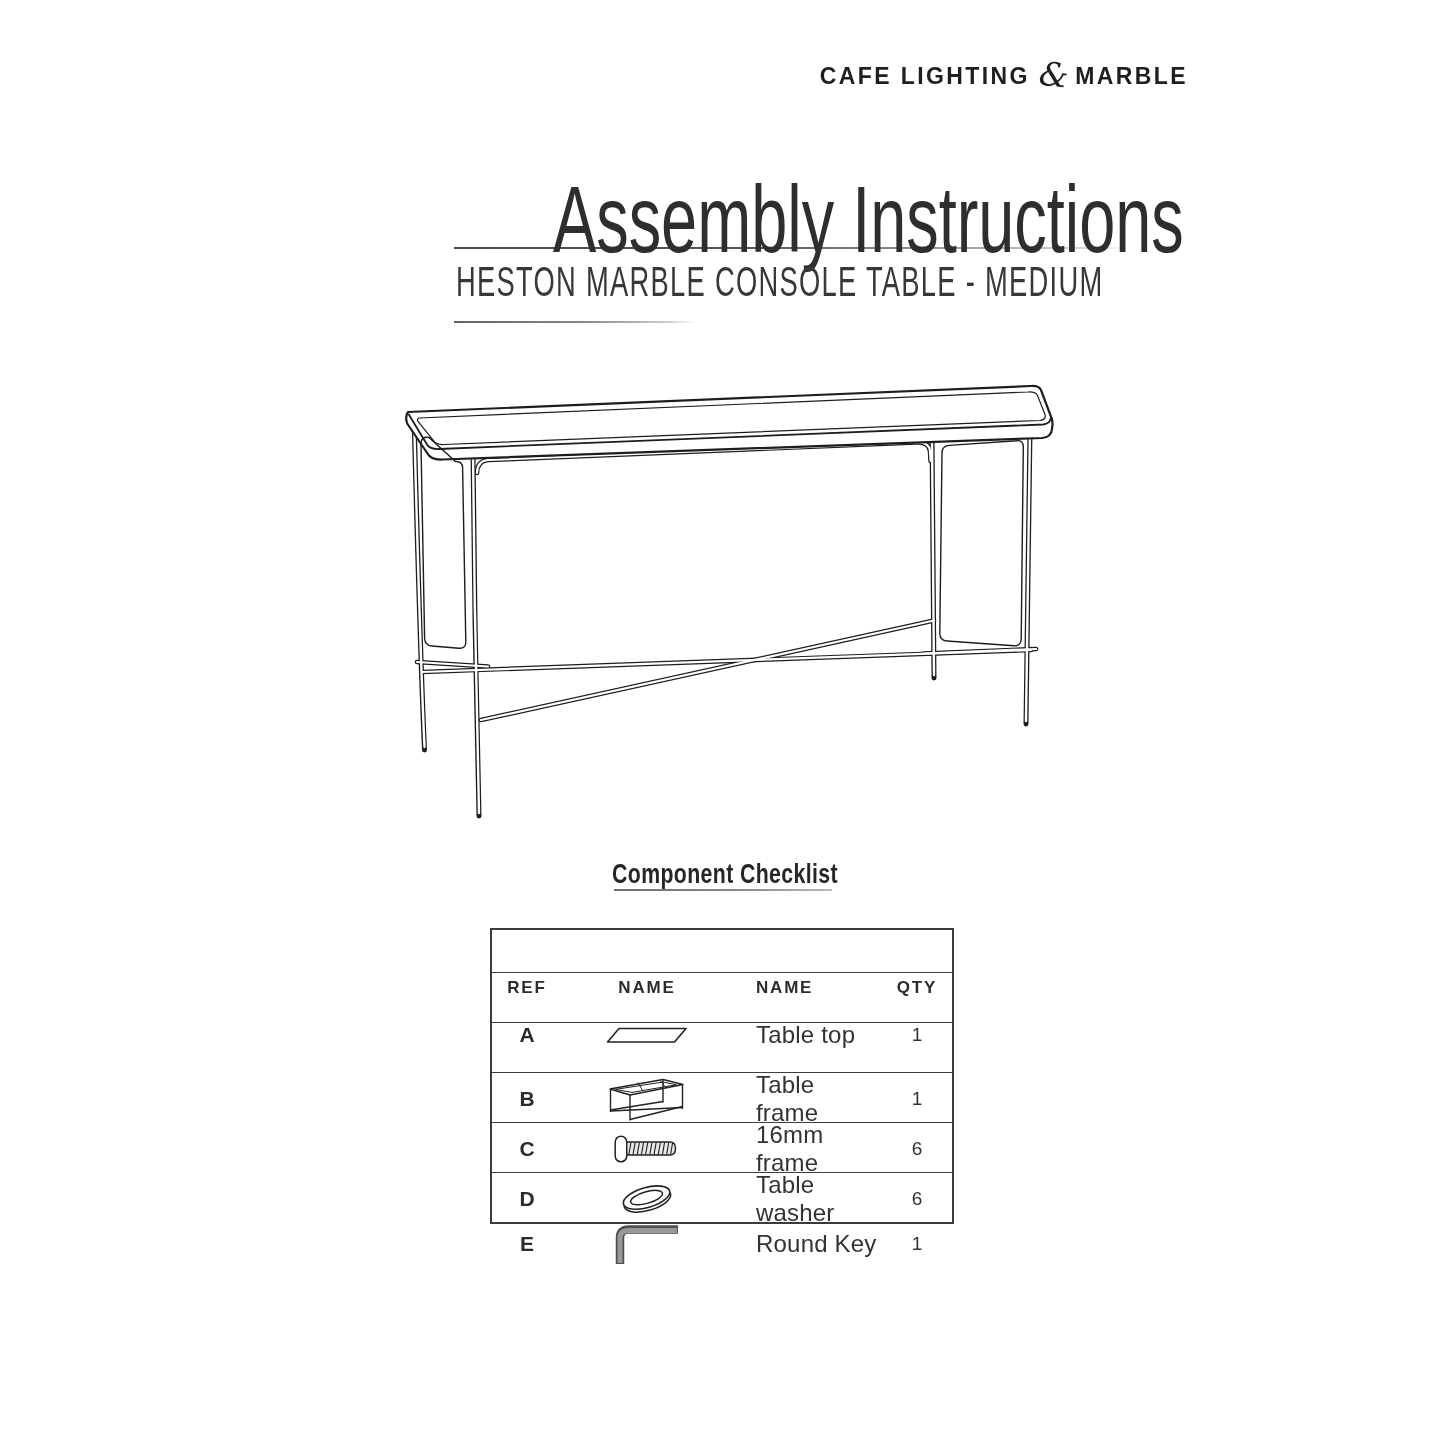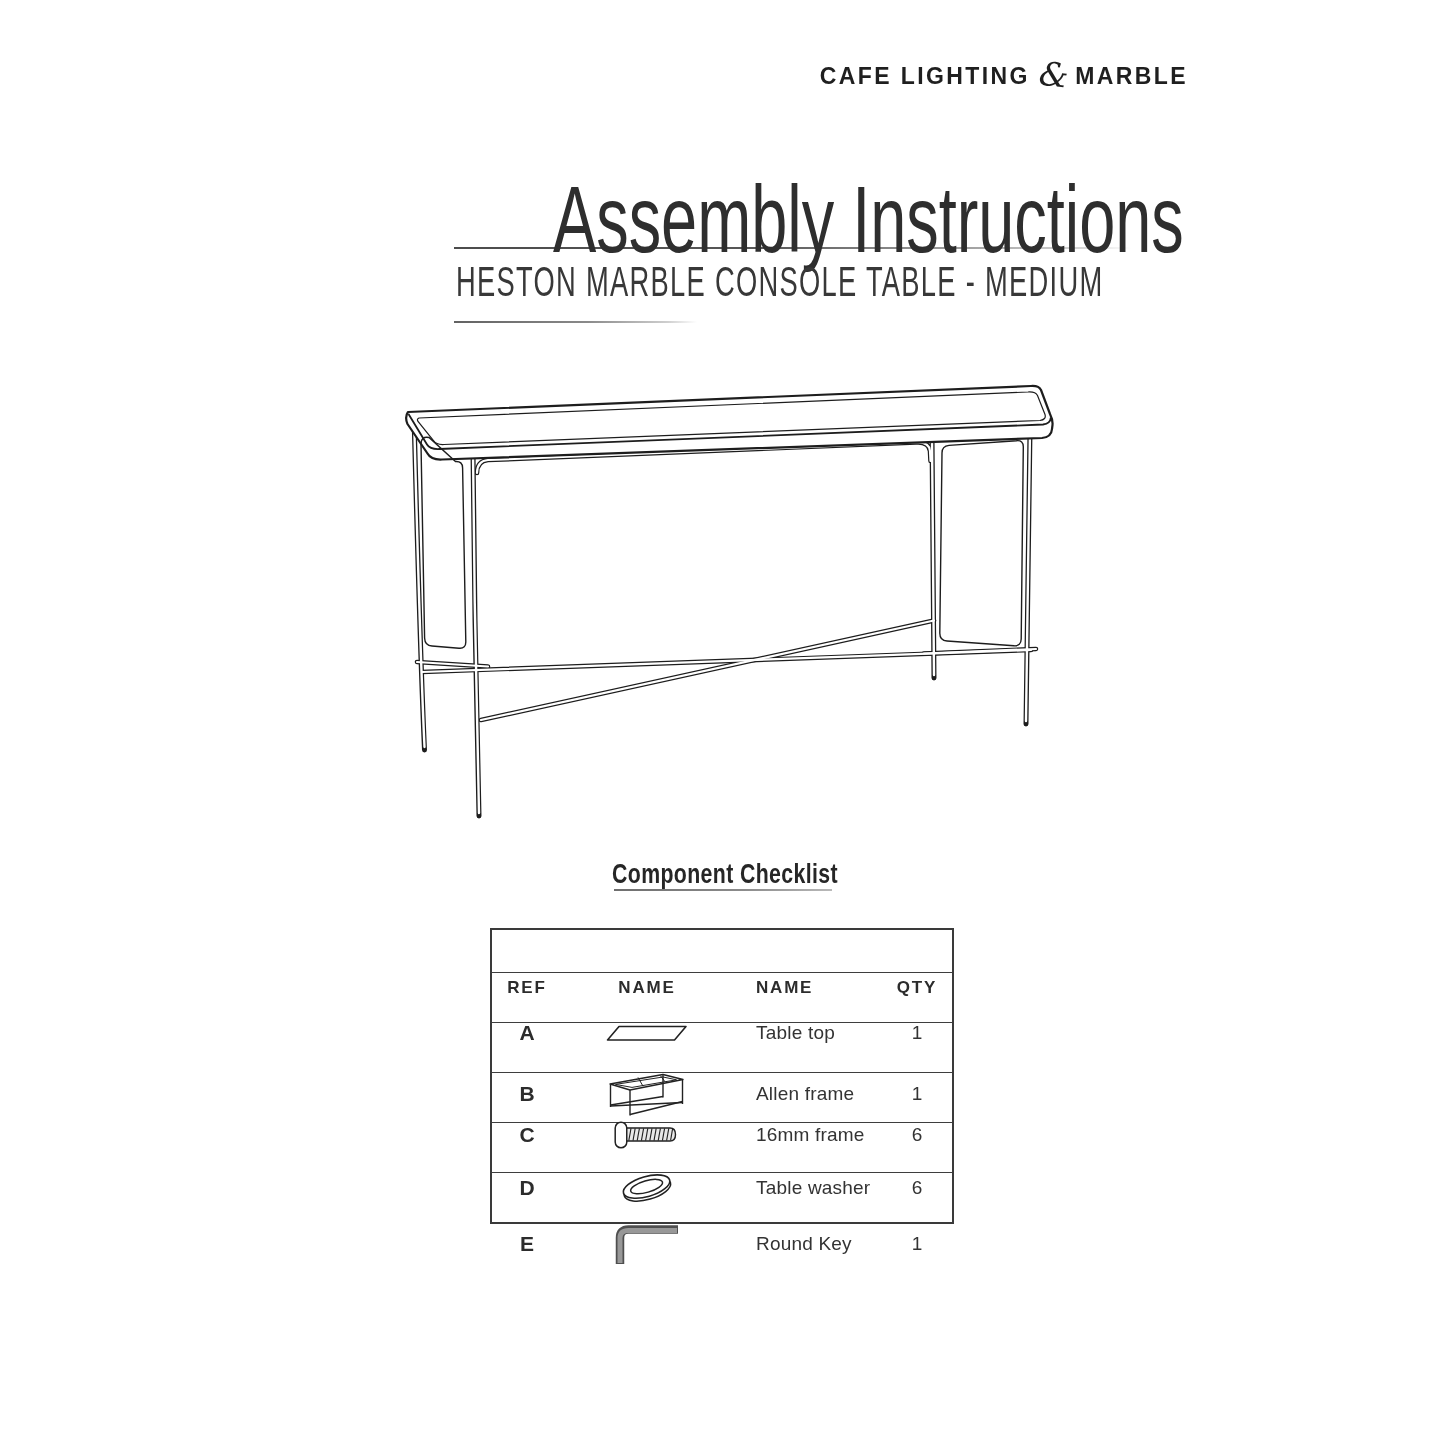--- a/index.html
+++ b/index.html
@@ -59,21 +59,21 @@
     left: 490px; top: 928px; width: 460px;
     border: 2px solid #3a3a3a; background: #fff;
   }
   .prow { display: grid; grid-template-columns: 70px 170px 150px 70px; align-items: stretch; }
   .prow.header { height: 42px; }
   .prow.data { height: 49px; border-top: 1.6px solid #3e3e3e; }
   .cell { display: flex; align-items: center; justify-content: center; margin-top: 48px; }
   .cell.left { justify-content: flex-start; padding-left: 24px; }
   .hcell { font-size: 17px; font-weight: 700; letter-spacing: 1.8px; color: #2c2c2c; }
   .refcell { font-size: 21px; font-weight: 700; color: #2c2c2c; }
-  .namecell { font-size: 19px; color: #333; letter-spacing: 0.2px; text-align: right; }
+  .namecell { font-size: 24px; color: #333; letter-spacing: 0.2px; }
   .qtycell { font-size: 19px; color: #333; }
   .icon-cell svg { display: block; }
 </style>
 </head>
 <body>
 
 <div class="abs logo">
   <span>CAFE LIGHTING</span>
   <span class="amp">&amp;</span>
   <span>MARBLE</span>
@@ -160,21 +160,21 @@
           <path d="M3.5,13.5 L3.5,36"></path>
           <path d="M23,19 L23,44.5"></path>
           <path d="M75.5,9 L75.5,33"></path>
           <path d="M56,4.2 L56,26.5"></path>
           <path d="M3.5,35 L75.5,31.5"></path>
           <path d="M23,43.5 L75.5,30.5"></path>
           <path d="M3.5,34 L56,25.5"></path>
         </g>
       </svg>
     </div>
-    <div class="cell namecell left">Allen frame</div>
+    <div class="cell namecell left">Table frame</div>
     <div class="cell qtycell">1</div>
   </div>
 
   <div class="prow data">
     <div class="cell refcell">C</div>
     <div class="cell icon-cell">
       <svg width="66" height="28" viewBox="0 0 66 28">
         <g fill="#fff" stroke="#222">
           <rect x="1.2" y="1.2" width="11.6" height="25.6" rx="5.8" stroke-width="1.5"></rect>
           <path d="M12.8,7 L56,7 Q61.5,7 61.5,13.5 Q61.5,20 56,20 L12.8,20 Z" stroke-width="1.4" fill="#e8e8e8"></path>

